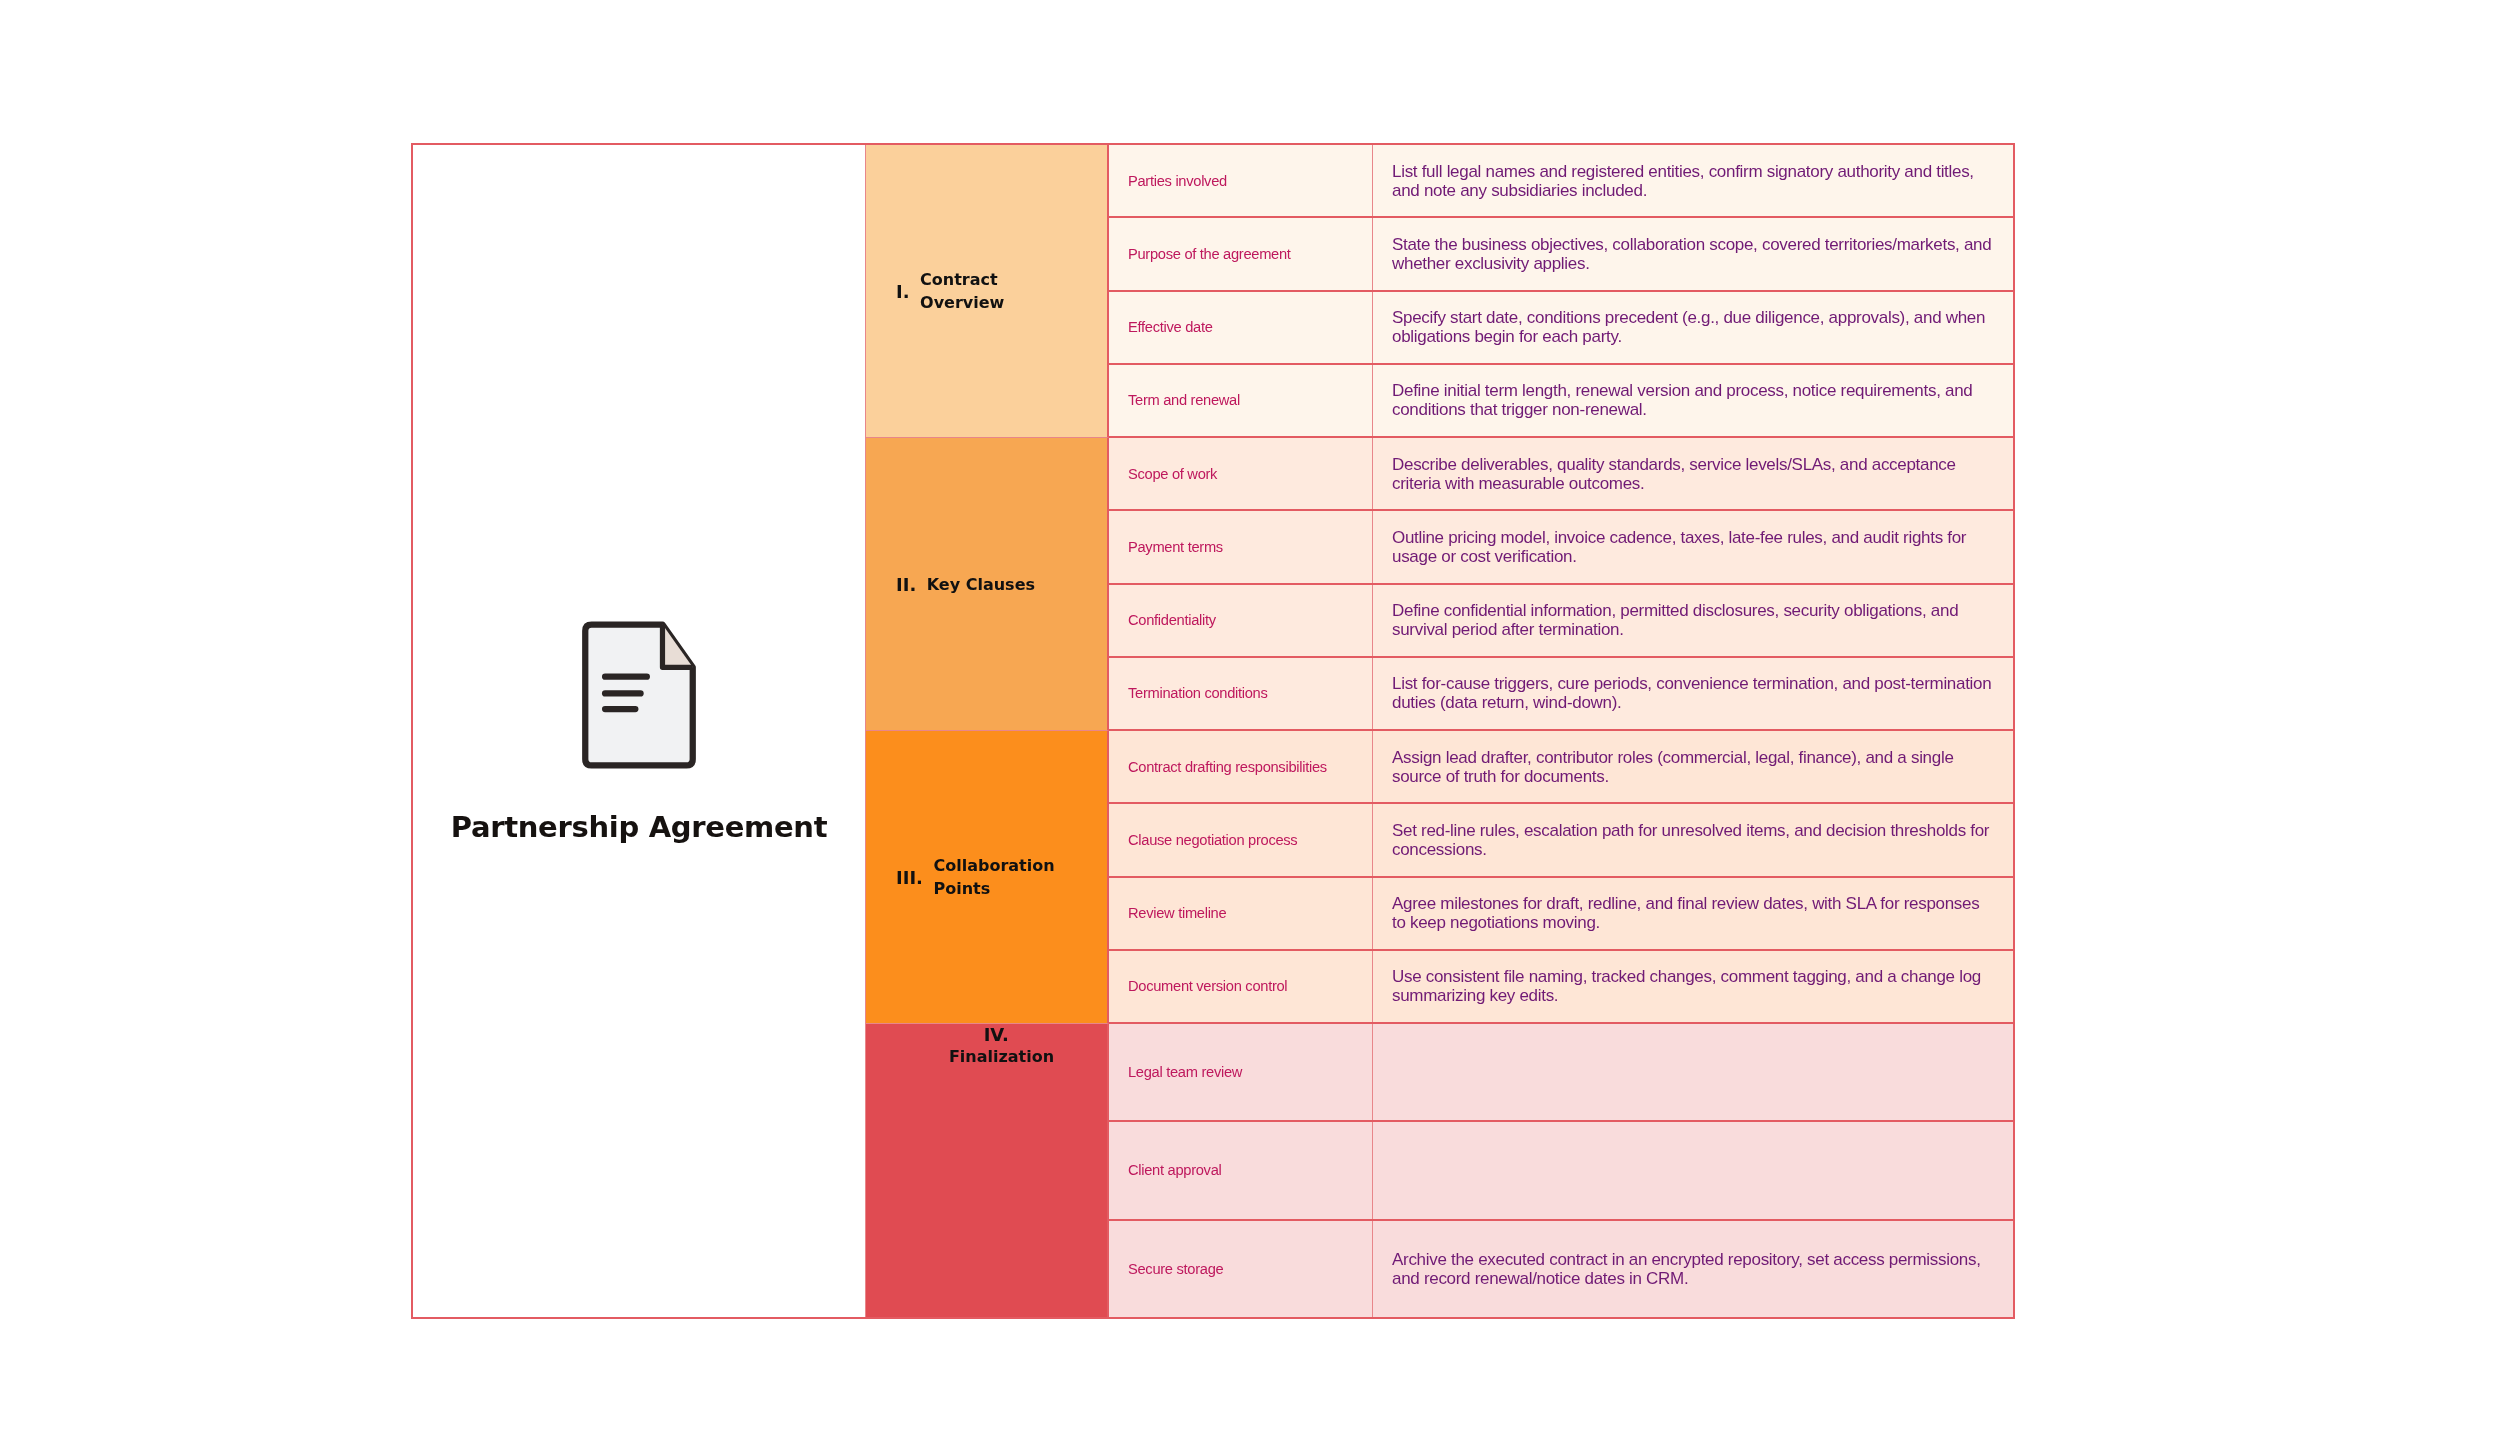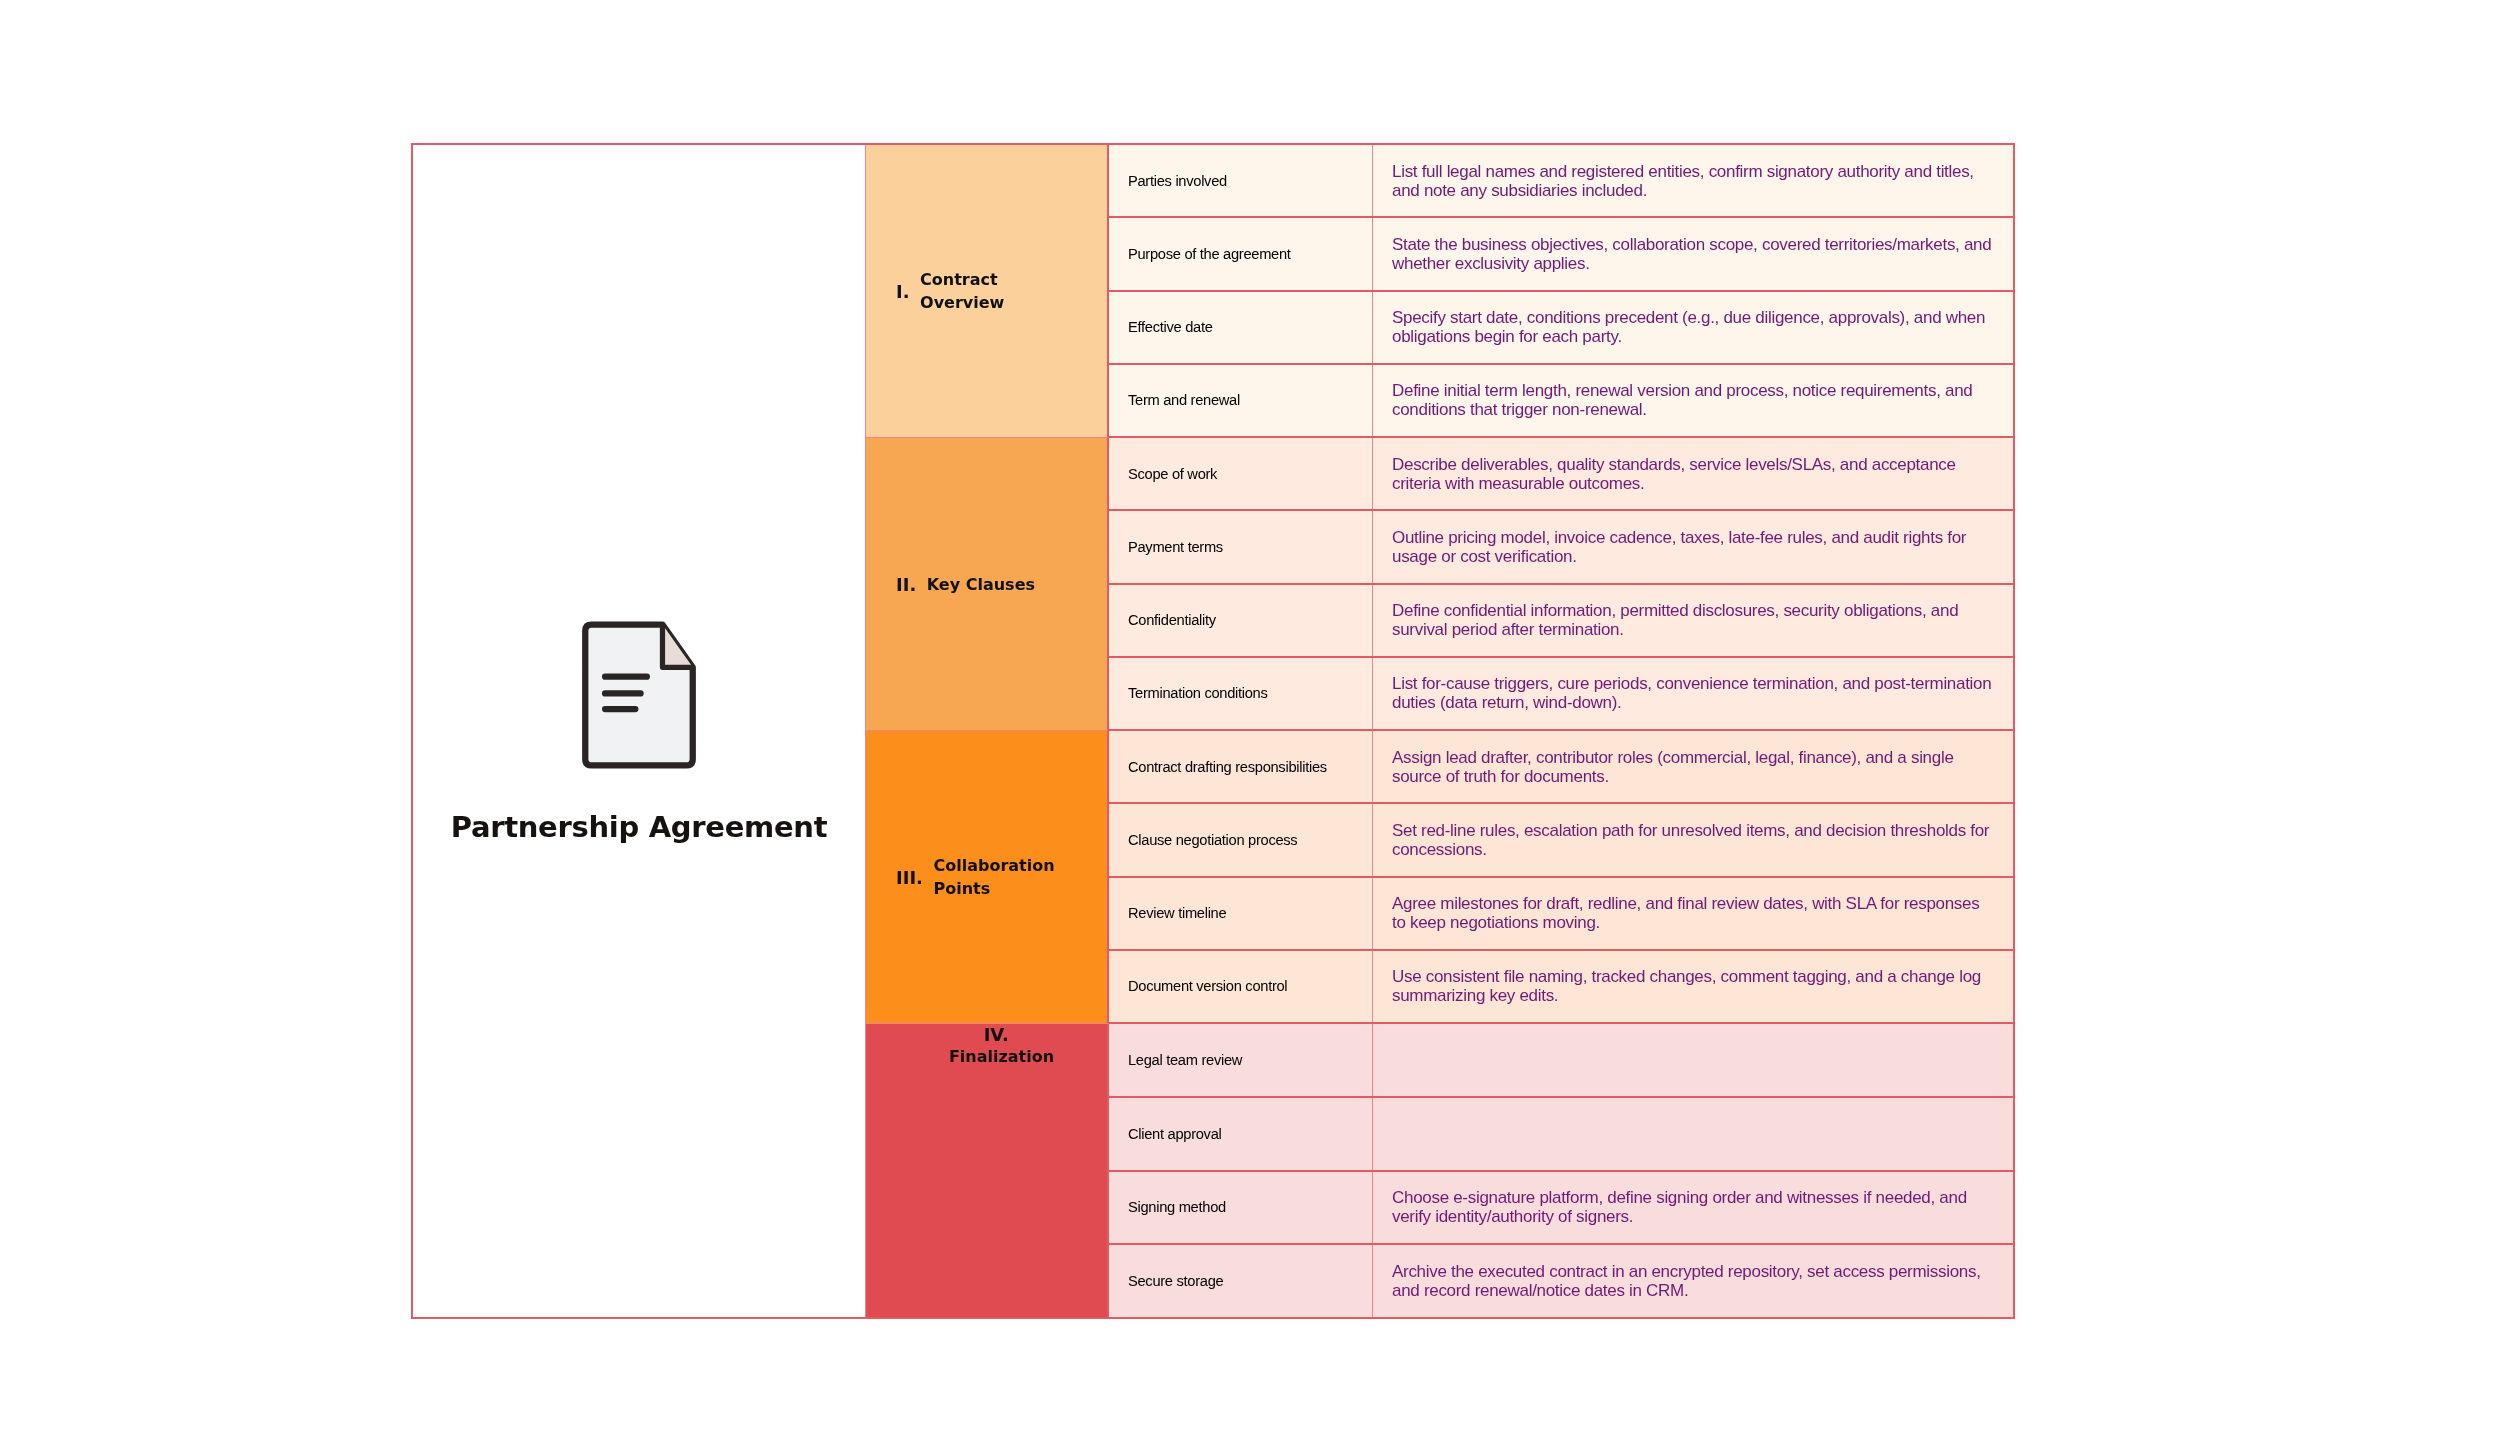--- a/index.html
+++ b/index.html
@@ -21,21 +21,21 @@
   .section:last-child .section-label { border-bottom: none; flex-direction: column; }
   .section-num { font-family: "DejaVu Sans", sans-serif; font-weight: bold; font-size: 18px;
                  color: #111; margin-right: 10.5px; white-space: nowrap; }
   .section-name { font-family: "DejaVu Sans", sans-serif; font-weight: bold; font-size: 16px;
                   color: #111; line-height: 23px; }
   .rows { flex: 1; display: flex; flex-direction: column; }
   .row { flex: 1; display: flex; border-bottom: 2.1px solid #e35b62; box-sizing: border-box; }
   .section:last-child .row:last-child { border-bottom: none; }
   .cell-item { width: 264px; box-sizing: border-box; border-right: 1.6px solid #e8868a;
                display: flex; align-items: center; padding-left: 19px;
-               font-size: 14.7px; color: #000000; letter-spacing: -0.3px; }
+               font-size: 14.7px; color: #be185d; letter-spacing: -0.3px; }
   .cell-desc { flex: 1; box-sizing: border-box; display: flex; align-items: center;
                padding: 0 21px 0 19px; font-size: 17px; line-height: 19px;
                color: #701a75; letter-spacing: -0.3px; }
 </style>
 </head>
 <body>
 
 <div class="frame">
   <div class="left-panel">
     <svg class="doc-icon" viewBox="0 0 230 290">
@@ -131,24 +131,20 @@
         <span class="section-name">Finalization</span>
       </div>
       <div class="rows" style="background:#f9dcdc;">
         <div class="row">
           <div class="cell-item">Legal team review</div>
         </div>
         <div class="row">
           <div class="cell-item">Client approval</div>
         </div>
         <div class="row">
-          <div class="cell-item">Signing method</div>
-          <div class="cell-desc">Choose e-signature platform, define signing order and witnesses if needed, and verify identity/authority of signers.</div>
-        </div>
-        <div class="row">
           <div class="cell-item">Secure storage</div>
           <div class="cell-desc">Archive the executed contract in an encrypted repository, set access permissions, and record renewal/notice dates in CRM.</div>
         </div>
       </div>
     </div>
   </div>
 </div>
 
 
 </body></html>

